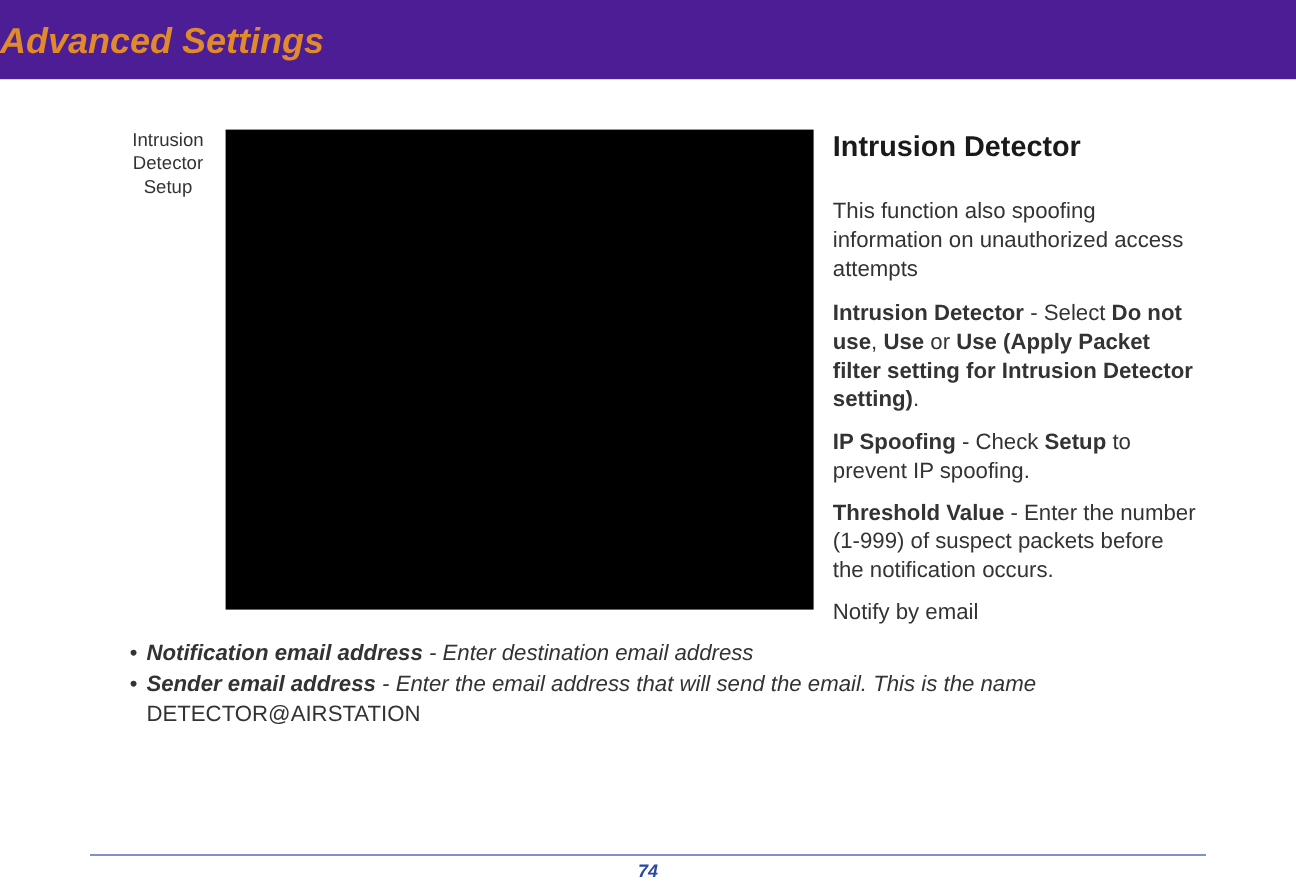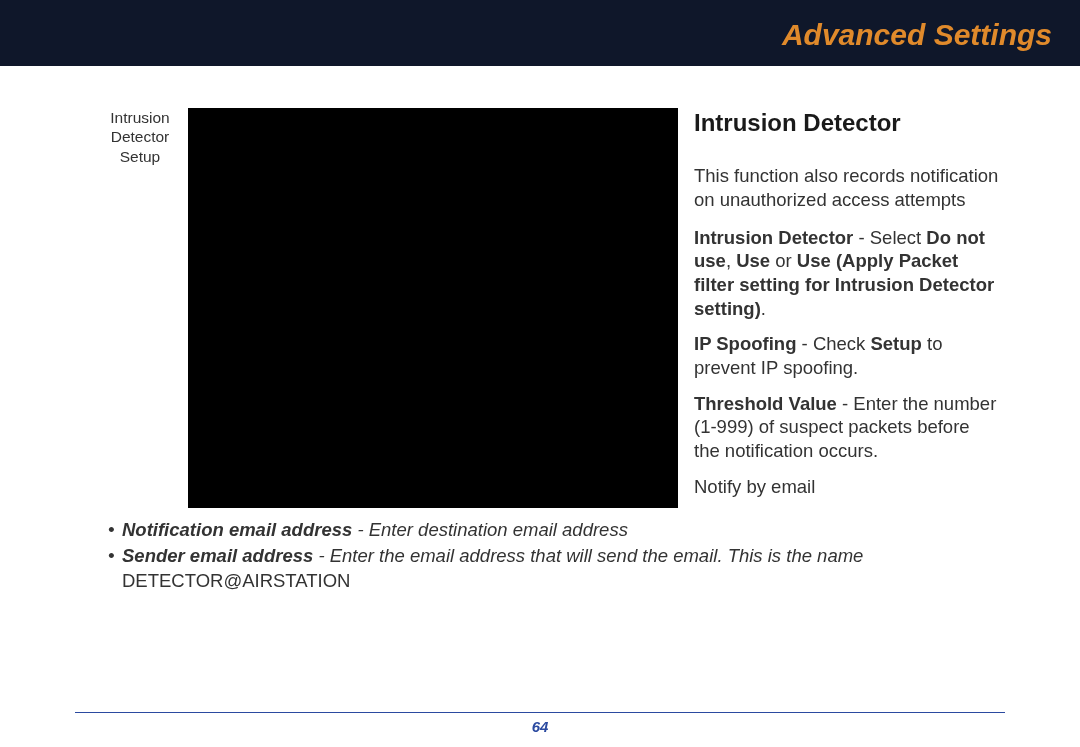--- a/index.html
+++ b/index.html
@@ -7,24 +7,24 @@
     padding: 0;
     width: 1080px;
     height: 747px;
     background: #ffffff;
     font-family: Arial, Helvetica, sans-serif;
     color: #222;
     overflow: hidden;
   }
   .header-band {
     width: 100%;
-    background: #0f172a;
+    background: #4c1d95;
     padding: 18px 28px 14px 0;
     box-sizing: border-box;
-    text-align: right;
+    text-align: left;
   }
   .header-title {
     font-family: Arial, Helvetica, sans-serif;
     font-style: italic;
     font-weight: bold;
     font-size: 30px;
     color: #e08a2b;
     letter-spacing: 0px;
   }
   .top-gap { height: 42px; }
@@ -120,21 +120,21 @@
   <div class="upper">
     <div class="left-col">
       <div>Intrusion</div>
       <div>Detector</div>
       <div>Setup</div>
     </div>
     <div class="screenshot-box"></div>
     <div class="right-col body-text">
       <div class="section-heading">Intrusion Detector</div>
       <br>
-      <span>This function also records notification on unauthorized access attempts</span>
+      <span>This function also spoofing information on unauthorized access attempts</span>
       <div style="height:14px"></div>
       <div>
         <b>Intrusion Detector</b><span> - Select </span><b>Do not use</b><span>, </span><b>Use</b><span> or </span><b>Use (Apply Packet filter setting for Intrusion Detector setting)</b><span>.</span>
       </div>
       <div style="height:12px"></div>
       <div>
         <b>IP Spoofing</b><span> - Check </span><b>Setup</b><span> to prevent IP spoofing.</span>
       </div>
       <div style="height:12px"></div>
       <div>
@@ -150,13 +150,13 @@
       <span class="dot">•&nbsp;</span><b>Notification email address</b><span> - Enter destination email address</span>
     </p>
     <p class="bullet">
       <span class="dot">•&nbsp;</span><b>Sender email address</b><span> - Enter the email address that will send the email.  This is the name</span>
     </p>
     <p class="bullet-cont">DETECTOR@AIRSTATION</p>
   </div>
 </div>
 
 <div class="footer-rule"></div>
-<div class="page-num">64</div>
+<div class="page-num">74</div>
 
 </body></html>

